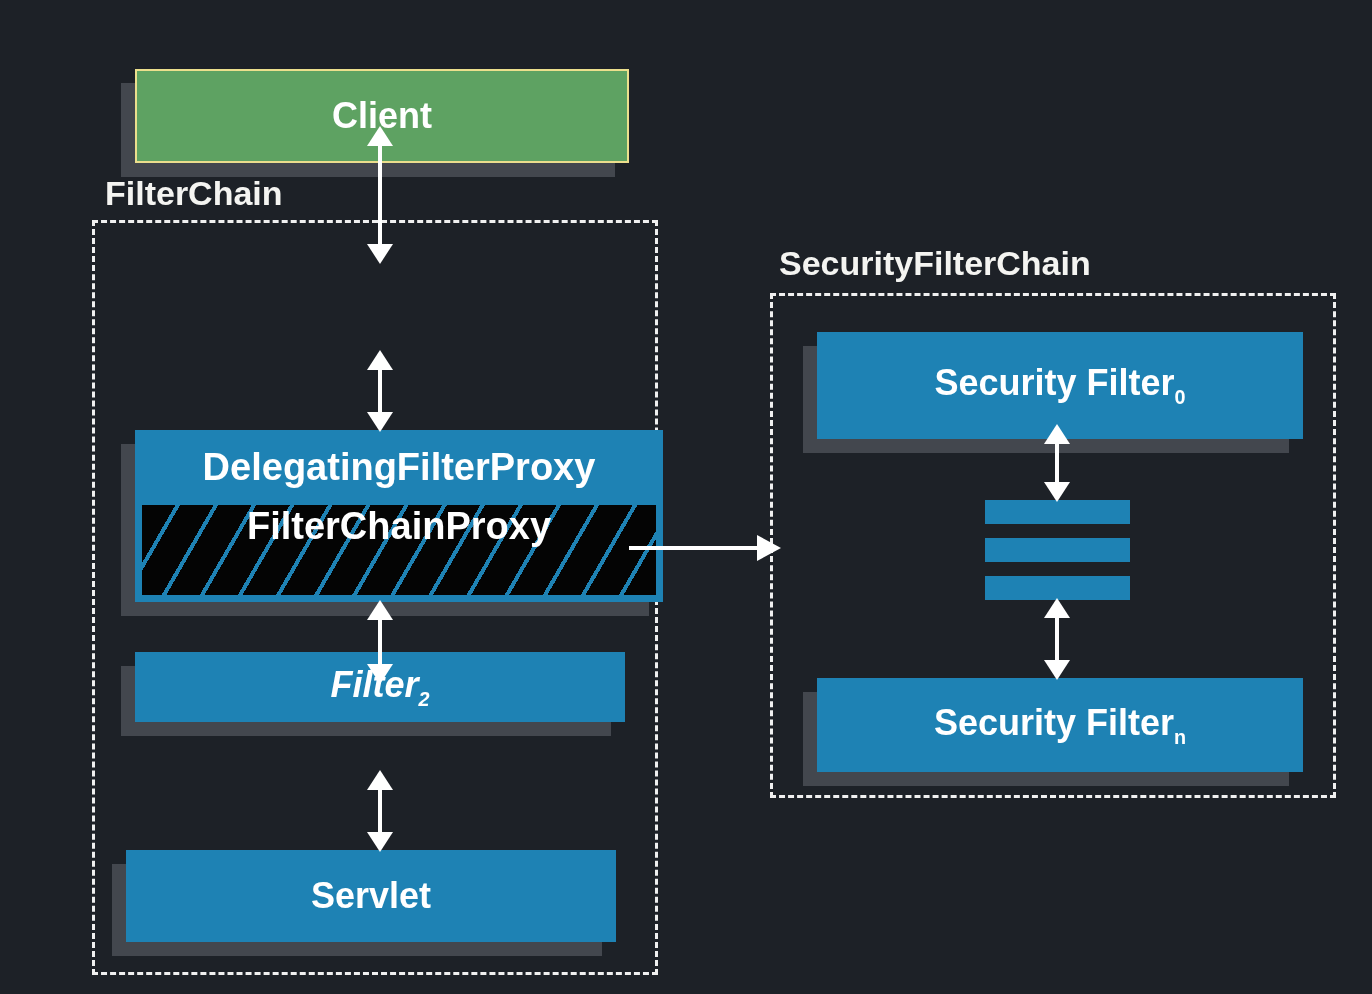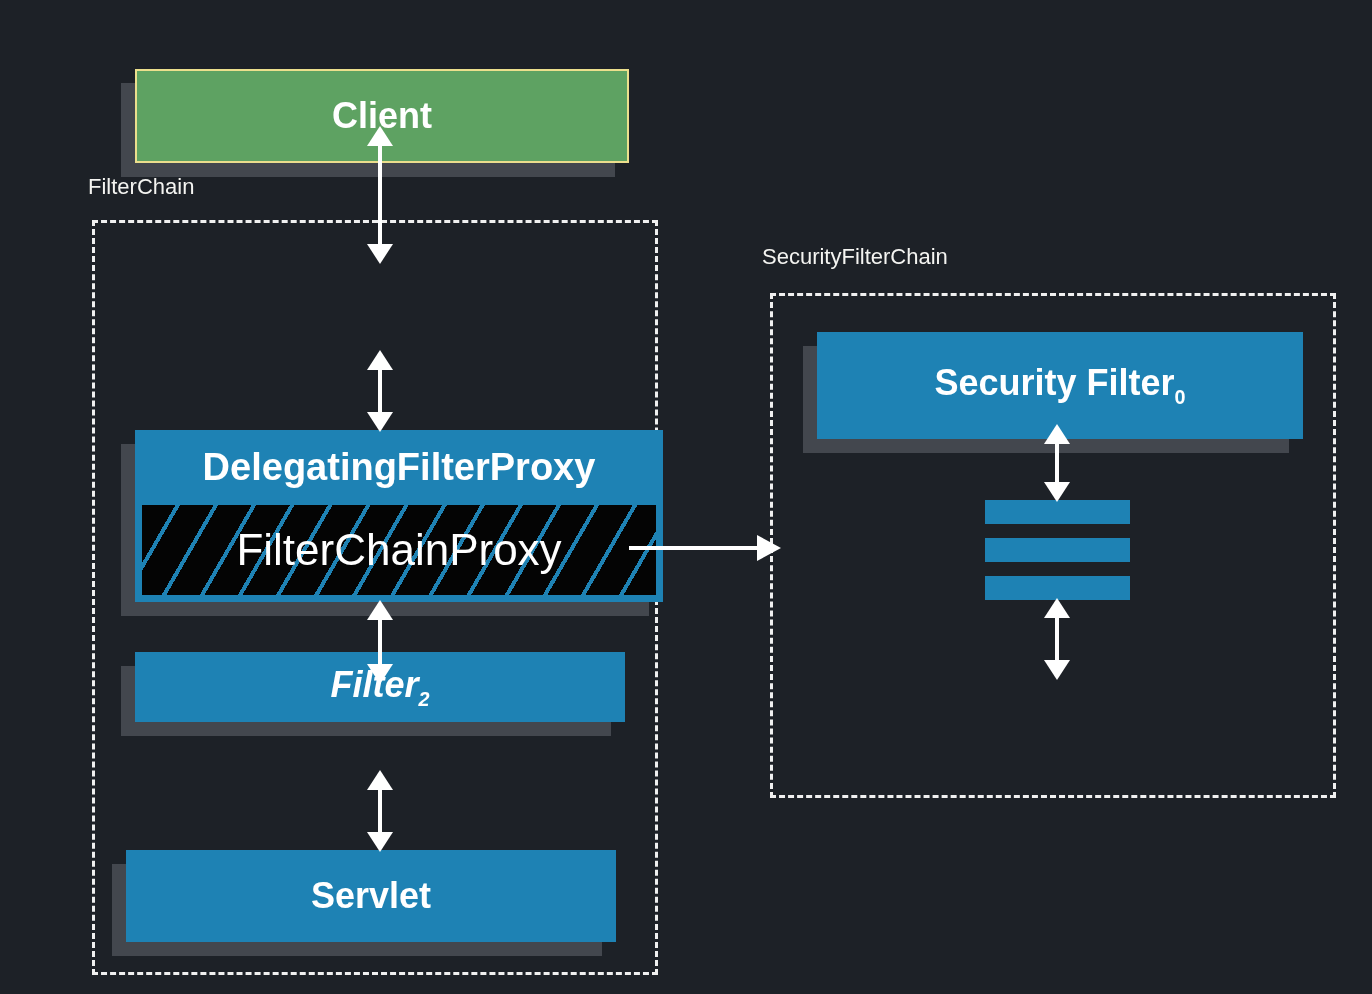--- a/index.html
+++ b/index.html
@@ -27,35 +27,36 @@
   }
   .box .bt{white-space:nowrap;}
   sub{font-size:0.55em;vertical-align:-0.45em;font-weight:bold;}
   .blue{background:var(--box-blue);}
   .green{background:var(--box-green);border:2px solid var(--green-border);}
   .dashed{
     position:absolute;border:3px dashed var(--dashed-border);
     background:transparent;
   }
   .zone-label{
-    position:absolute;color:var(--label-text);font-size:22px;font-weight:400;
+    position:absolute;color:var(--label-text);font-size:34px;font-weight:700;
     white-space:nowrap;
+    margin-left:17px;
   }
   
   .dfp{flex-direction:column;justify-content:flex-start;}
   .dfp-title{
     height:75px;display:flex;align-items:center;justify-content:center;
     font-size:38px;font-weight:bold;color:var(--text);white-space:nowrap;
   }
   .hatched{
     position:absolute;left:7px;right:7px;top:75px;bottom:7px;
     background-color:var(--hatch-bg);
     background-image:repeating-linear-gradient(120deg,transparent 0 29px,var(--box-blue) 29px 33px);
-    display:flex;align-items:center;justify-content:center;
-    font-size:44px;font-weight:normal;color:var(--text);
+    display:flex;justify-content:center;
+    font-size:38px;font-weight:bold;color:var(--text);
   }
   
   .ebar-wrap{
     position:absolute;display:flex;flex-direction:column;justify-content:space-between;
   }
   .ebar{width:100%;height:24px;background:var(--box-blue);}
   
   .varrow{position:absolute;width:28px;display:flex;flex-direction:column;align-items:center;}
   .varrow .shaft{width:4px;flex:1;background:var(--arrow);}
   .tri-up{width:0;height:0;border-left:13px solid transparent;border-right:13px solid transparent;border-bottom:20px solid var(--arrow);}
@@ -119,20 +120,23 @@
   <div class="box blue pos-sf0">
     <span class="bt"><span>Security Filter</span><sub>0</sub></span>
   </div>
 
   <div class="ebar-wrap pos-ebars">
       <div class="ebar"></div>
       <div class="ebar"></div>
       <div class="ebar"></div>
     </div>
 
+  <div class="box blue pos-sfn">
+    <span class="bt"><span>Security Filter</span><sub>n</sub></span>
+  </div>
 
   <div class="varrow pos-a1">
     <span class="tri-up"></span>
       <span class="shaft"></span>
       <span class="tri-down"></span>
   </div>
   <div class="varrow pos-a2">
     <span class="tri-up"></span>
       <span class="shaft"></span>
       <span class="tri-down"></span>

